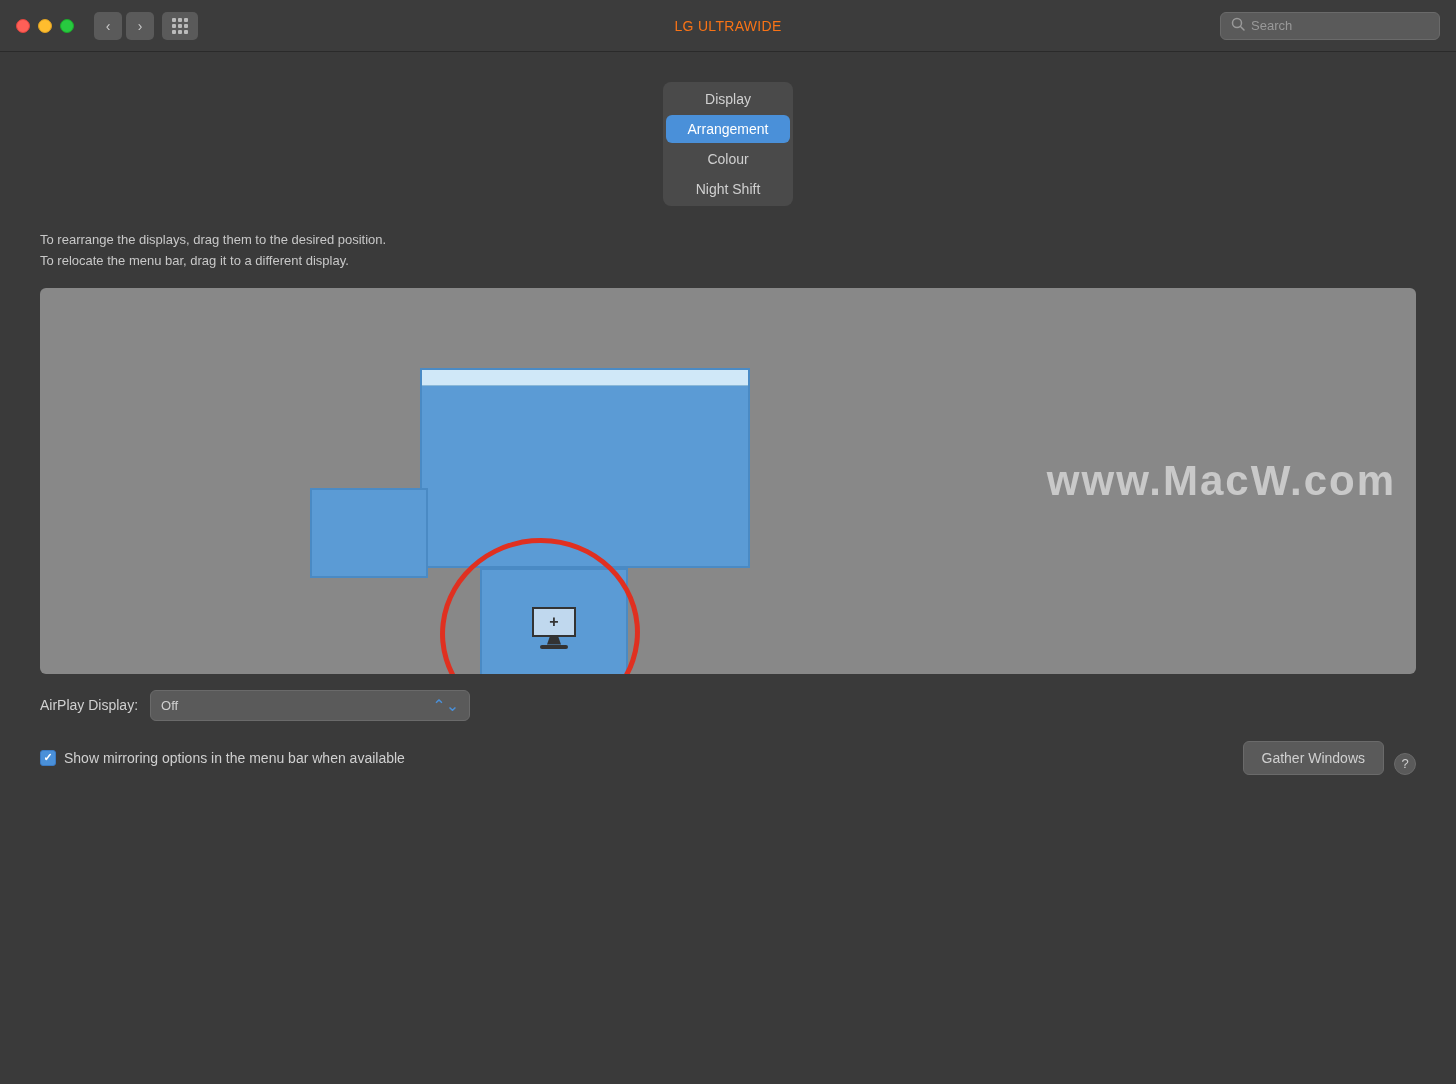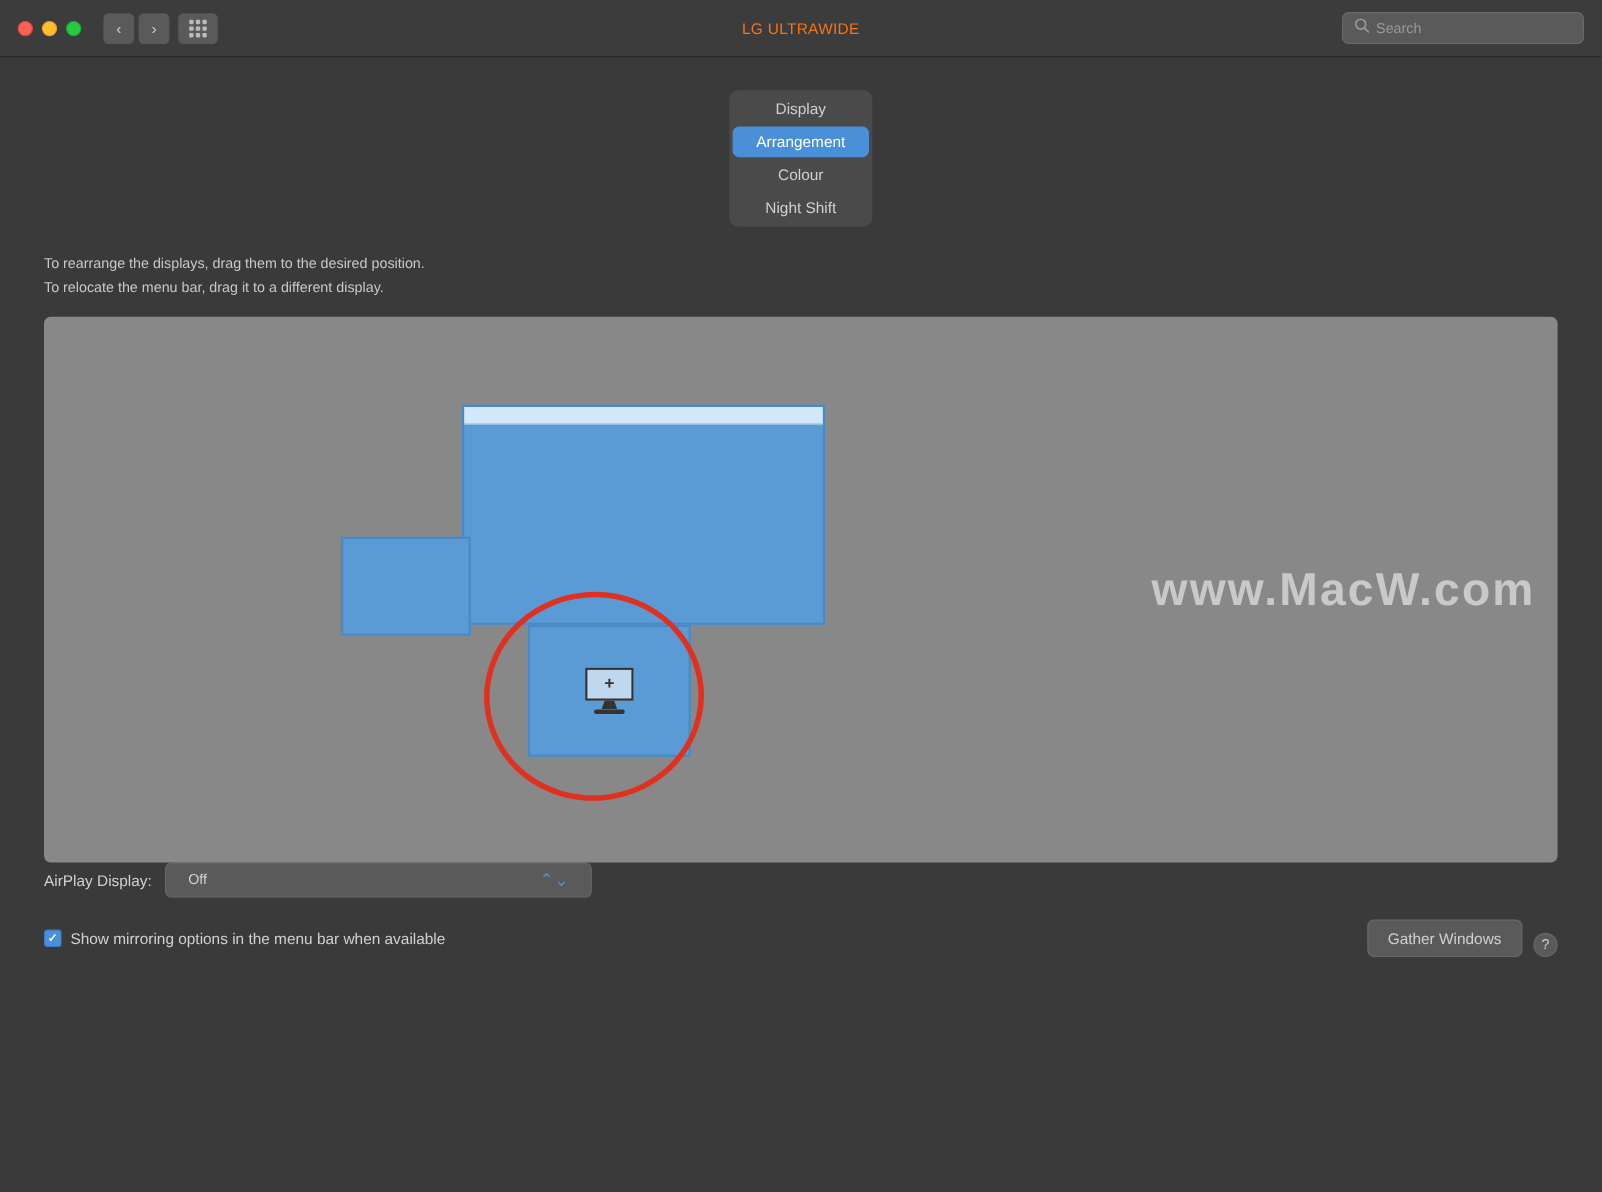--- a/index.html
+++ b/index.html
@@ -162,23 +162,24 @@
       font-size: 13px;
       line-height: 1.6;
       margin-bottom: 16px;
     }
 
     
     .arrangement-area {
       background: #888;
       border-radius: 6px;
       width: 100%;
-      height: 496px;
+      height: 386px;
       position: relative;
       overflow: hidden;
+      margin-bottom: 16px;
     }
 
     
     .display-large {
       position: absolute;
       left: 380px;
       top: 80px;
       width: 330px;
       height: 200px;
       background: #5b9bd5;
@@ -319,23 +320,23 @@
       color: #d0d0d0;
       font-size: 14px;
       white-space: nowrap;
     }
 
     .airplay-select {
       background: #5a5a5a;
       border: 1px solid #6a6a6a;
       color: #d0d0d0;
       font-size: 13px;
-      padding: 5px 20px;
+      padding: 5px 10px;
       border-radius: 6px;
-      width: 388px;
+      width: 320px;
       display: flex;
       align-items: center;
       justify-content: space-between;
       cursor: pointer;
     }
 
     .select-arrow {
       color: #4a90d9;
       font-size: 16px;
     }

